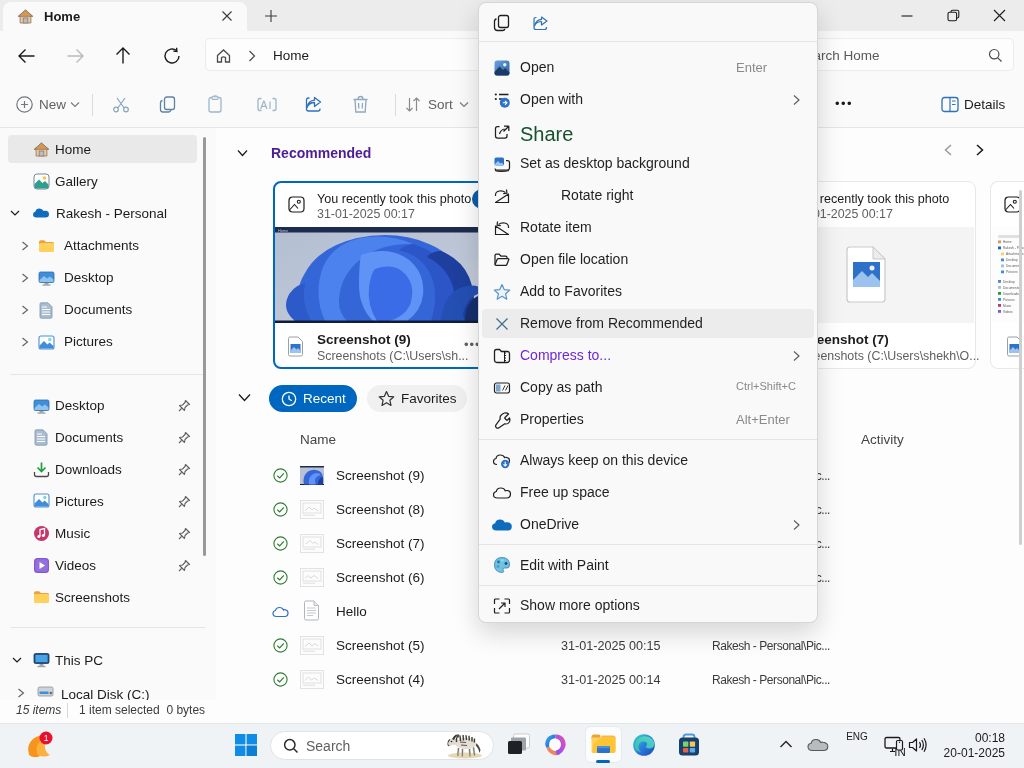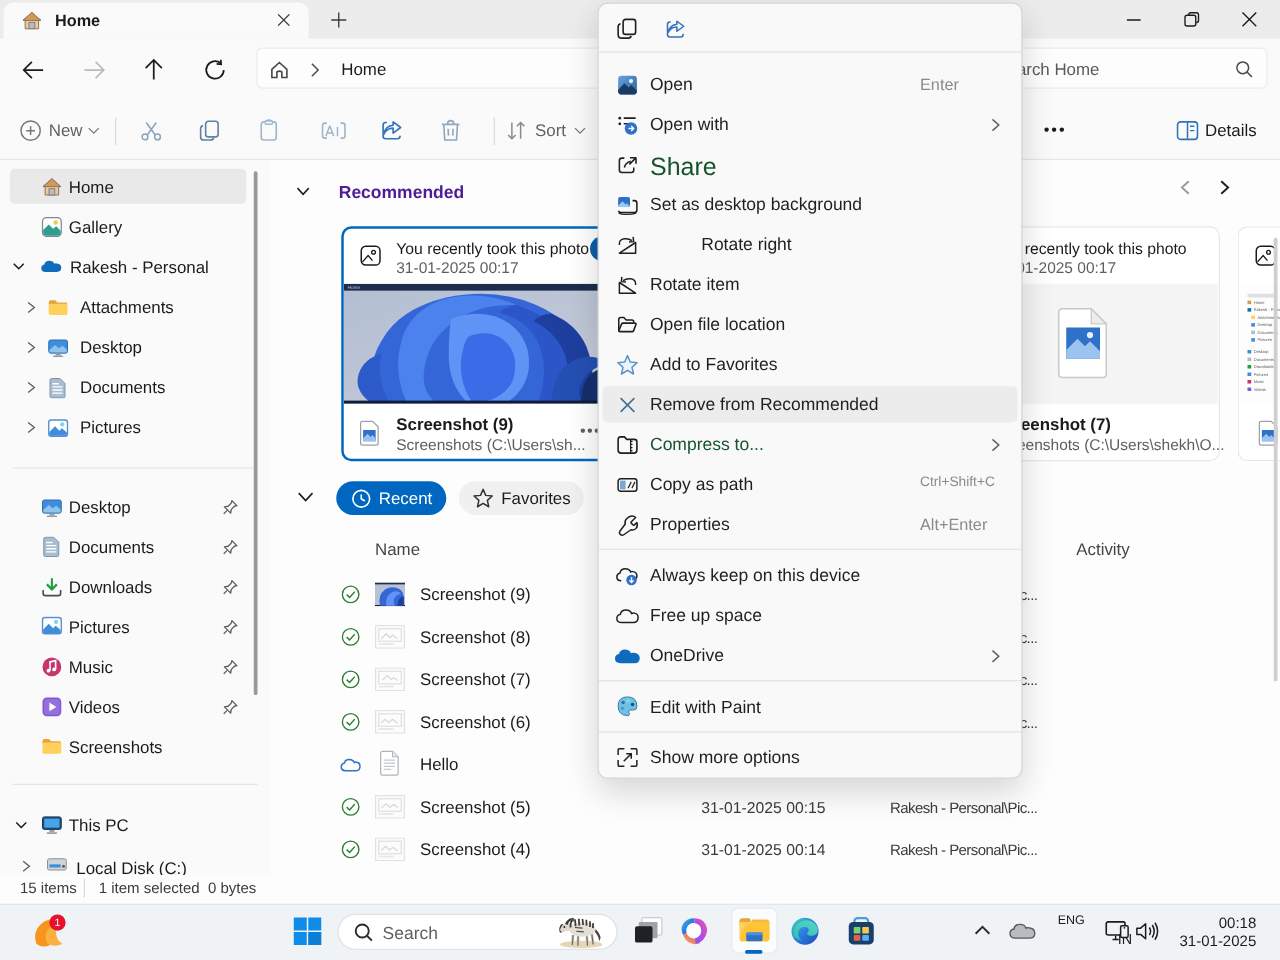--- a/index.html
+++ b/index.html
@@ -494,21 +494,21 @@
     <path d="M5 10.5 L8.5 7 L11.5 10 L14.5 8 L18 10.5" fill="none" stroke="#d8d8d8"></path>
     <rect x="3" y="14.5" width="12" height="1.5" fill="#e8e8e8"></rect>
   </svg>
 <div class="abs txt" style="left:336px;top:672px;font-size:13.5px;color:#1b1b1b;">Screenshot (4)</div>
 <div class="abs txt" style="left:561px;top:673px;font-size:12.6px;color:#3c3c3c;">31-01-2025 00:14</div>
 <div class="abs txt" style="left:712px;top:673px;font-size:12px;letter-spacing:-0.45px;color:#3c3c3c;">Rakesh - Personal\Pic...</div>
 
 <div class="abs" style="left:1019px;top:190px;width:3px;height:355px;background:#cfcfcf;border-radius:2px;"></div>
 
 <div class="abs" id="statusbar" style="left:0;top:700px;width:1024px;height:23px;background:#fdfdfd;"></div>
-<div class="abs txt" style="left:16px;top:703px;font-size:12px;color:#3b3b3b;">15 items</div>
+<div class="abs txt" style="left:16px;top:703px;font-size:12px;color:#3b3b3b;font-style:italic;">15 items</div>
 <div class="abs" style="left:67px;top:703px;width:1px;height:15px;background:#d9d9d9;"></div>
 <div class="abs txt" style="left:79px;top:703px;font-size:12px;color:#3b3b3b;">1 item selected&nbsp; 0 bytes</div>
 
 <div class="abs" id="taskbar" style="left:0;top:723px;width:1024px;height:45px;background:#f0f3f6;border-top:1px solid #e3e6e9;"></div>
 
 <svg class="abs" style="left:24px;top:731px;" width="30" height="29" viewBox="0 0 30 29">
   <path d="M5 24 Q2 14 9 8 Q16 2 25 6 Q18 7 15 13 Q12 19 16 25 Q10 28 5 24 Z" fill="#f7941d"></path>
   <path d="M14 24 Q11 18 14 13 Q17 8 23 7 Q20 12 21 17 Q22 22 26 24 Q20 27 14 24 Z" fill="#fbb040"></path>
   <circle cx="22" cy="7" r="6.5" fill="#e8112d"></circle>
   <text x="22" y="9.8" font-size="8.5" fill="#fff" text-anchor="middle" font-family="Liberation Sans">1</text>
@@ -622,21 +622,21 @@
   <rect x="12.5" y="4.5" width="6" height="9.5" rx="1.2" fill="#f0f3f6" stroke="#1b1b1b" stroke-width="1.2"></rect>
   <circle cx="15.5" cy="6.2" r="0.7" fill="#1b1b1b"></circle>
 </svg>
 <svg class="abs" style="left:908px;top:737px;" width="20" height="16" viewBox="0 0 20 16">
   <path d="M1.5 5.5 L4.5 5.5 L8.5 2 L8.5 14 L4.5 10.5 L1.5 10.5 Z" fill="none" stroke="#1b1b1b" stroke-width="1.2" stroke-linejoin="round"></path>
   <path d="M11.5 5 Q13.5 8 11.5 11" fill="none" stroke="#1b1b1b" stroke-width="1.2"></path>
   <path d="M13.8 3 Q17 8 13.8 13" fill="none" stroke="#1b1b1b" stroke-width="1.2"></path>
   <path d="M16 1.2 Q20.2 8 16 14.8" fill="none" stroke="#1b1b1b" stroke-width="1.2"></path>
 </svg>
 <div class="abs txt" style="right:19px;top:731px;font-size:12px;color:#1b1b1b;text-align:right;">00:18</div>
-<div class="abs txt" style="right:19px;top:746px;font-size:12px;color:#1b1b1b;text-align:right;">31-01-2025</div>
+<div class="abs txt" style="right:19px;top:746px;font-size:12px;color:#1b1b1b;text-align:right;">20-01-2025</div>
 
 <div class="abs" id="ctxmenu" style="left:478px;top:2px;width:340px;height:621px;background:#f9f9f9;border:1px solid #d6d6d6;border-radius:8px;box-shadow:0 10px 26px rgba(0,0,0,0.16);"></div>
 <svg class="abs" style="left:493px;top:14px;" width="17" height="18" viewBox="0 0 17 18">
     <rect x="5.5" y="1.5" width="10" height="12" rx="2" fill="none" stroke="#1f1f1f" stroke-width="1.3"></rect>
     <path d="M3.5 5 Q1.5 5.3 1.5 7.5 L1.5 13.5 Q1.5 16.5 4.5 16.5 L9.5 16.5 Q11.6 16.5 11.9 14.8" fill="none" stroke="#1f1f1f" stroke-width="1.3"></path>
   </svg>
 <svg class="abs" style="left:532px;top:14px;" width="19" height="18" viewBox="0 0 19 18">
     <path d="M9.5 7.5 Q4.5 7.5 2.5 12 Q3 9 5 7.3 Q7 5.6 9.5 5.4 L9.5 3 L15 7 L9.5 11 Z" fill="none" stroke="#2f72b8" stroke-width="1.2" stroke-linejoin="round"></path>
     <path d="M4.5 3.5 L3.8 3.5 Q2 3.5 2 5.5 L2 13.5 Q2 15.5 4 15.5 L12.5 15.5 Q14.5 15.5 14.5 13.5 L14.5 13" fill="none" stroke="#2f72b8" stroke-width="1.2"></path>
   </svg>
@@ -727,21 +727,21 @@
 
 <div class="abs txt" style="left:520px;top:59px;font-size:14px;color:#1f1f1f;">Open</div>
 <div class="abs txt" style="left:520px;top:91px;font-size:14px;color:#1f1f1f;">Open with</div>
 <div class="abs txt" style="left:520px;top:123px;font-size:20px;color:#14532d;">Share</div>
 <div class="abs txt" style="left:520px;top:155px;font-size:14px;color:#1f1f1f;">Set as desktop background</div>
 <div class="abs txt" style="left:520px;top:187px;font-size:14px;color:#1f1f1f;margin-left:41px;">Rotate right</div>
 <div class="abs txt" style="left:520px;top:219px;font-size:14px;color:#1f1f1f;">Rotate item</div>
 <div class="abs txt" style="left:520px;top:251px;font-size:14px;color:#1f1f1f;">Open file location</div>
 <div class="abs txt" style="left:520px;top:283px;font-size:14px;color:#1f1f1f;">Add to Favorites</div>
 <div class="abs txt" style="left:520px;top:315px;font-size:14px;color:#1f1f1f;">Remove from Recommended</div>
-<div class="abs txt" style="left:520px;top:347px;font-size:14px;color:#14532d;">Compress to...</div>
+<div class="abs txt" style="left:520px;top:347px;font-size:14px;color:#6d28d9;">Compress to...</div>
 <div class="abs txt" style="left:520px;top:379px;font-size:14px;color:#1f1f1f;">Copy as path</div>
 <div class="abs txt" style="left:520px;top:411px;font-size:14px;color:#1f1f1f;">Properties</div>
 <div class="abs txt" style="left:520px;top:452px;font-size:14px;color:#1f1f1f;">Always keep on this device</div>
 <div class="abs txt" style="left:520px;top:484px;font-size:14px;color:#1f1f1f;">Free up space</div>
 <div class="abs txt" style="left:520px;top:516px;font-size:14px;color:#1f1f1f;">OneDrive</div>
 <div class="abs txt" style="left:520px;top:557px;font-size:14px;color:#1f1f1f;">Edit with Paint</div>
 <div class="abs txt" style="left:520px;top:597px;font-size:14px;color:#1f1f1f;">Show more options</div>
 
 <div class="abs txt" style="left:736px;top:60px;font-size:13px;color:#8a8a8a;">Enter</div>
 <div class="abs txt" style="left:736px;top:380px;font-size:11px;color:#8a8a8a;">Ctrl+Shift+C</div>

